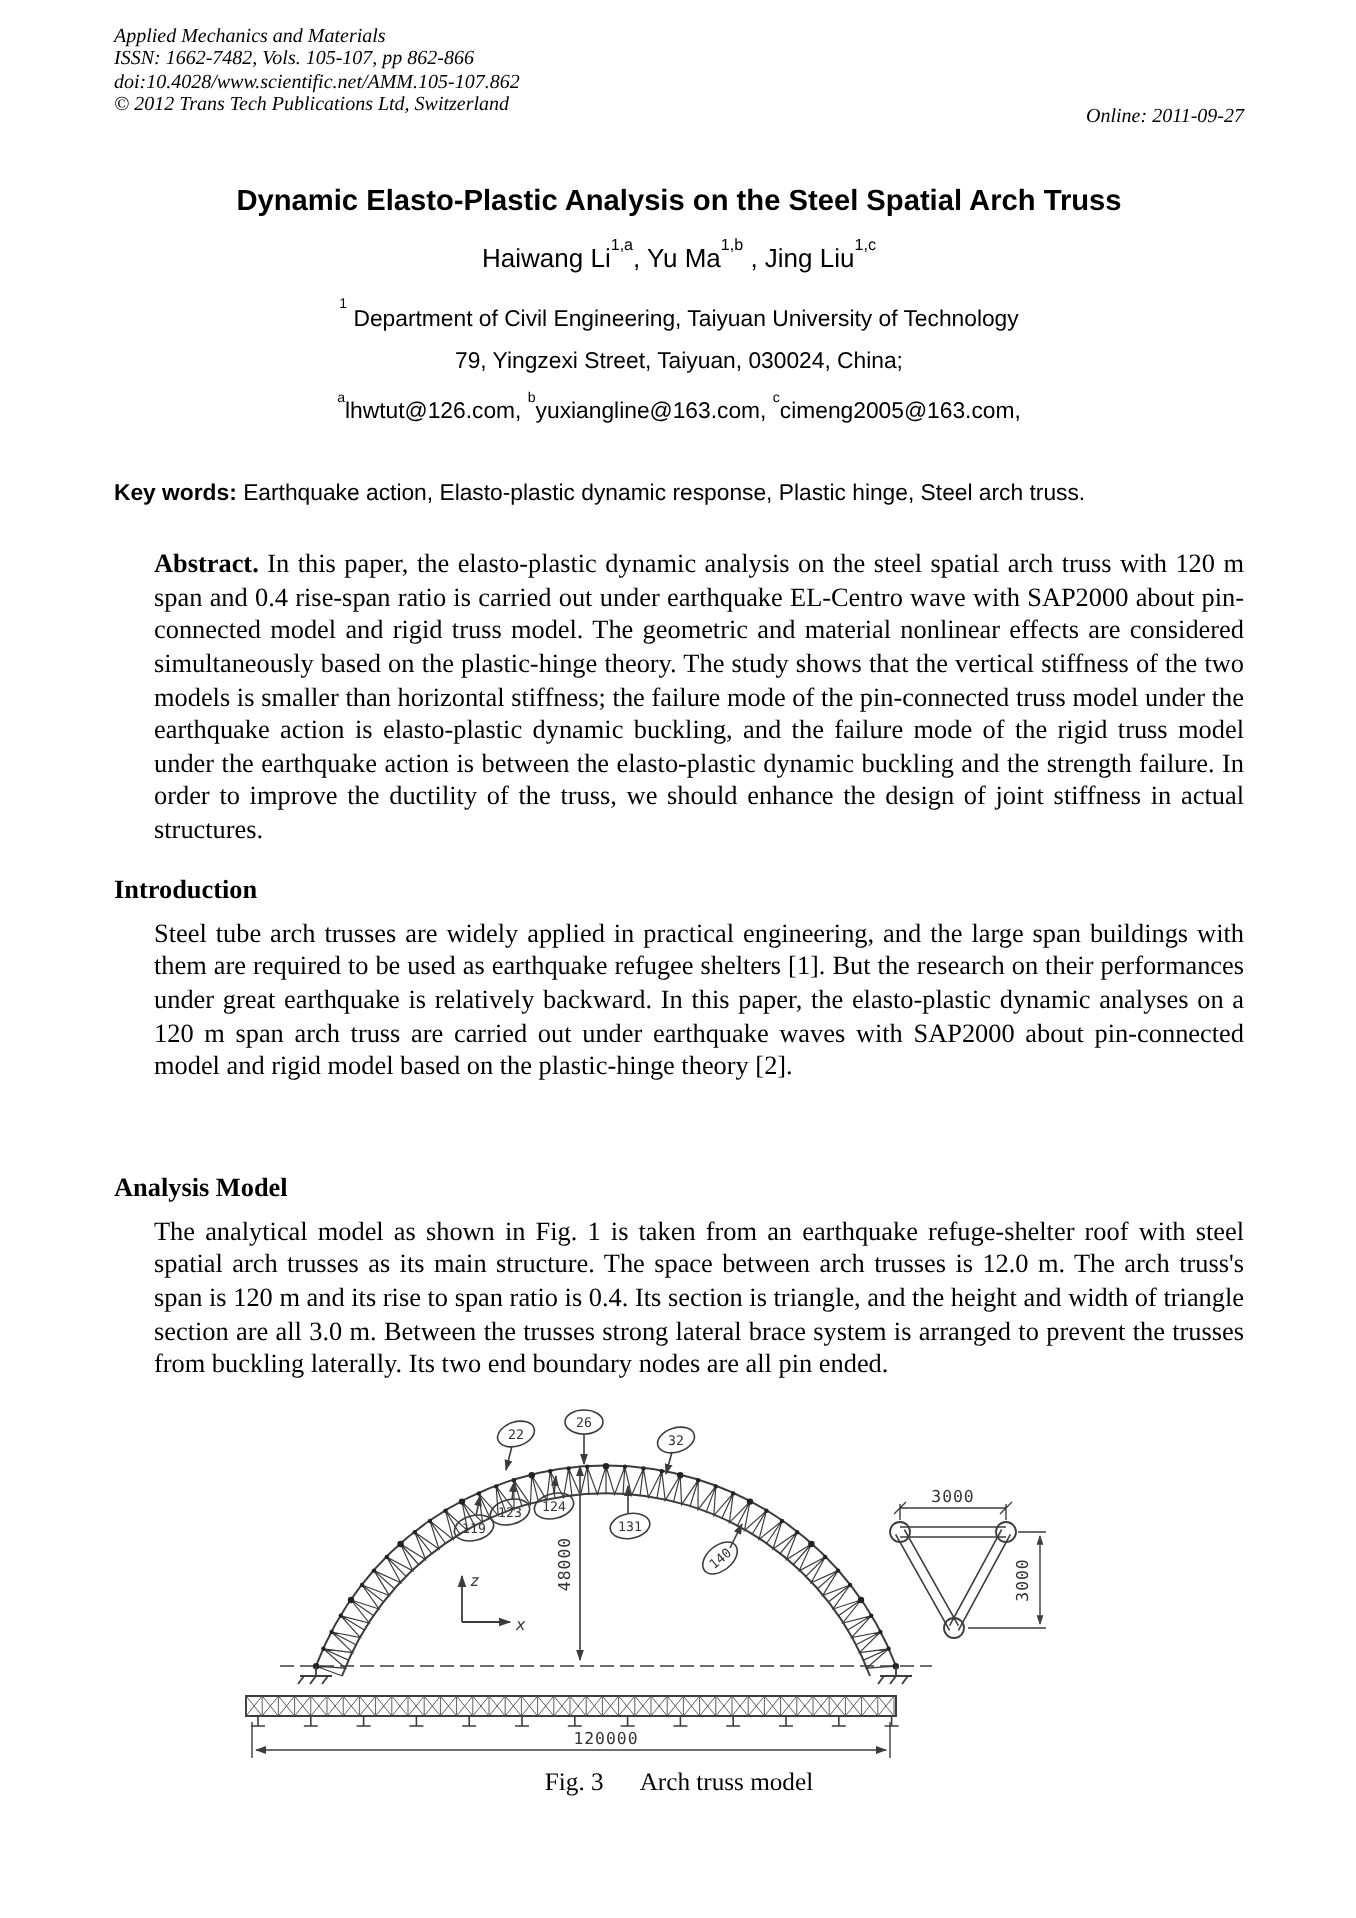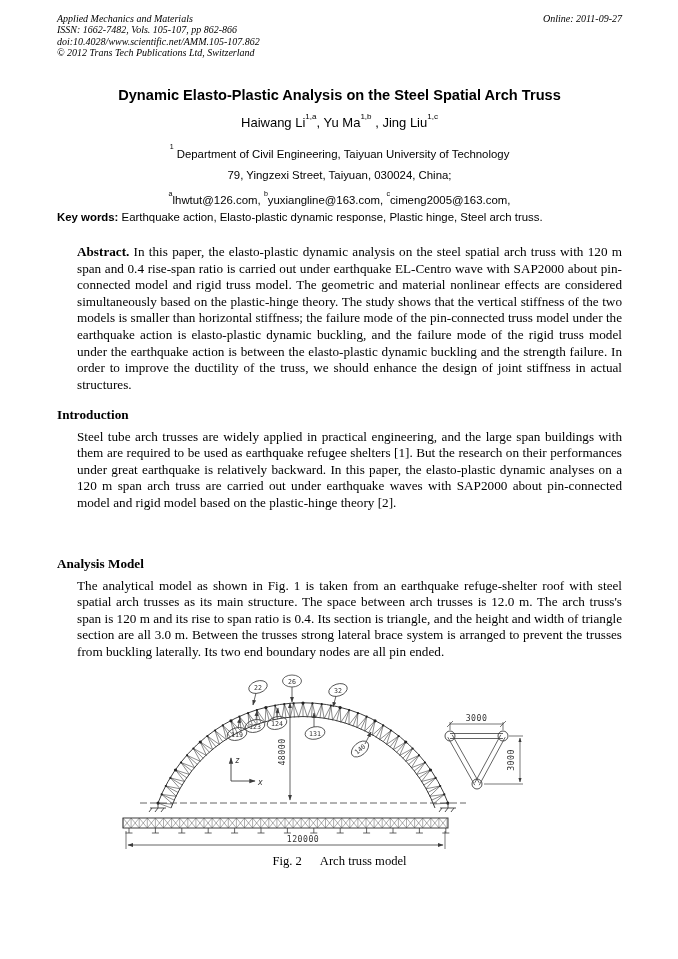--- a/index.html
+++ b/index.html
@@ -7,32 +7,32 @@
     width:678px;height:959px;overflow:hidden;
     font-family:"Liberation Serif", serif;color:#000;
     position:relative;
   }
   .page{padding:13px 56px 0 57px;}
 
   
   .jheader{display:flex;justify-content:space-between;align-items:flex-start;
     font-family:"Liberation Serif", serif;font-style:italic;font-size:10px;line-height:11.3px;gap:48px;}
   .jheader .left div{white-space:nowrap;}
-  .jheader .right{white-space:nowrap;}
+  .jheader .right{white-space:nowrap;margin-top:40px;}
 
   
   .titleblock{text-align:center;font-family:"Liberation Sans", sans-serif;margin-top:25px;}
   .title{font-weight:bold;font-size:14.6px;line-height:25px;}
   .authors{font-size:13px;margin-top:7px;}
   .authors sup,.affil sup,.emails sup{font-size:0.62em;position:relative;top:-0.45em;}
   .affil{font-size:11.4px;margin-top:9px;line-height:22px;}
   .emails{font-size:11.4px;line-height:22px;}
 
   
-  .keywords{font-family:"Liberation Sans", sans-serif;font-size:11.4px;}
+  .keywords{font-family:"Liberation Sans", sans-serif;font-size:11.4px;margin-top:24px;}
   .keywords b{font-weight:bold;}
 
   
   .para{font-size:13.2px;line-height:16.6px;text-align:justify;margin-left:20px;}
   .abstract{margin-top:21px;}
   .sechead{font-weight:bold;font-size:13.2px;margin:0;}
   .sec1-head{margin-top:13px;}
   .sec1-body{margin-top:6px;}
   .sec2-head{margin-top:44px;}
   .sec2-body{margin-top:6px;}
@@ -243,17 +243,17 @@
       </g>
 
       <g>
         <path class="figline" stroke-width="0.7" d="M69 157 V175 M388 157 V175"></path>
         <line class="figline" x1="71" y1="171" x2="386" y2="171" stroke-width="0.8" marker-start="url(#arr)" marker-end="url(#arr)"></line>
         <text class="dimtext" x="246" y="168" text-anchor="middle">120000</text>
       </g>
     </svg>
 
     <div class="caption">
-      <span>Fig. 2</span><span class="gap"></span><span>Arch truss model</span>
+      <span>Fig. 3</span><span class="gap"></span><span>Arch truss model</span>
     </div>
   </div>
 
 </div>
 
 </body></html>

